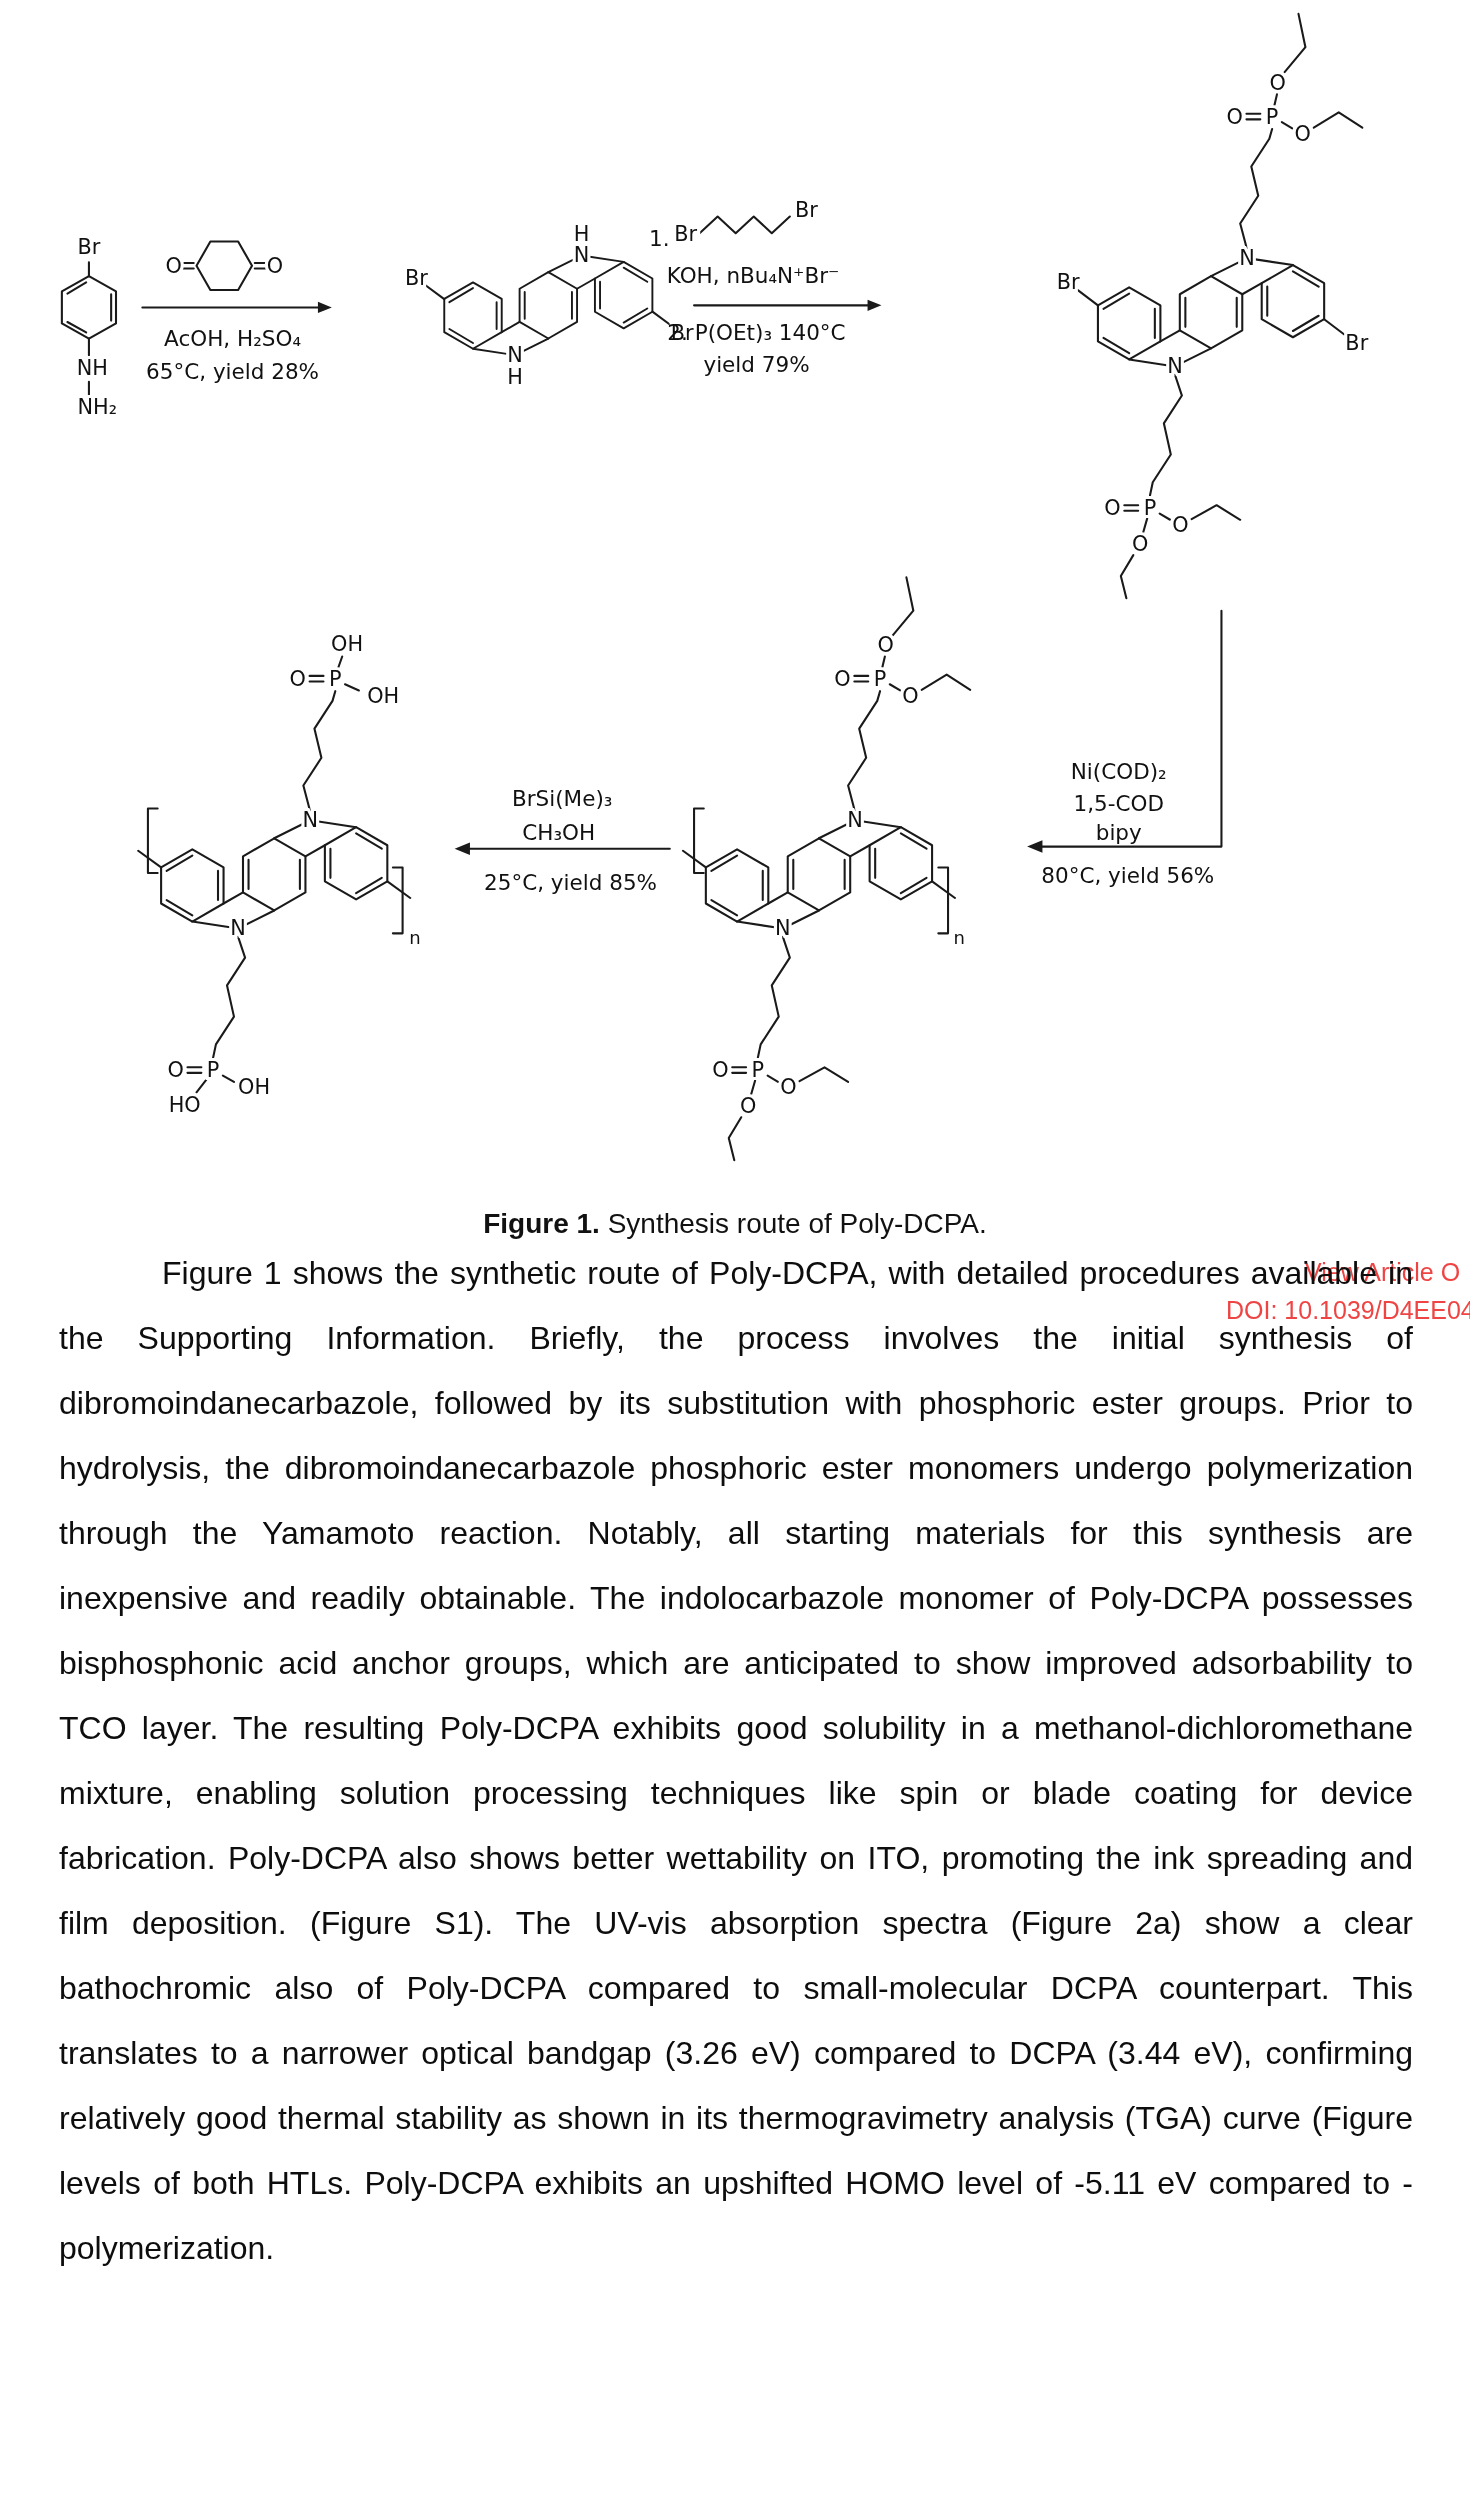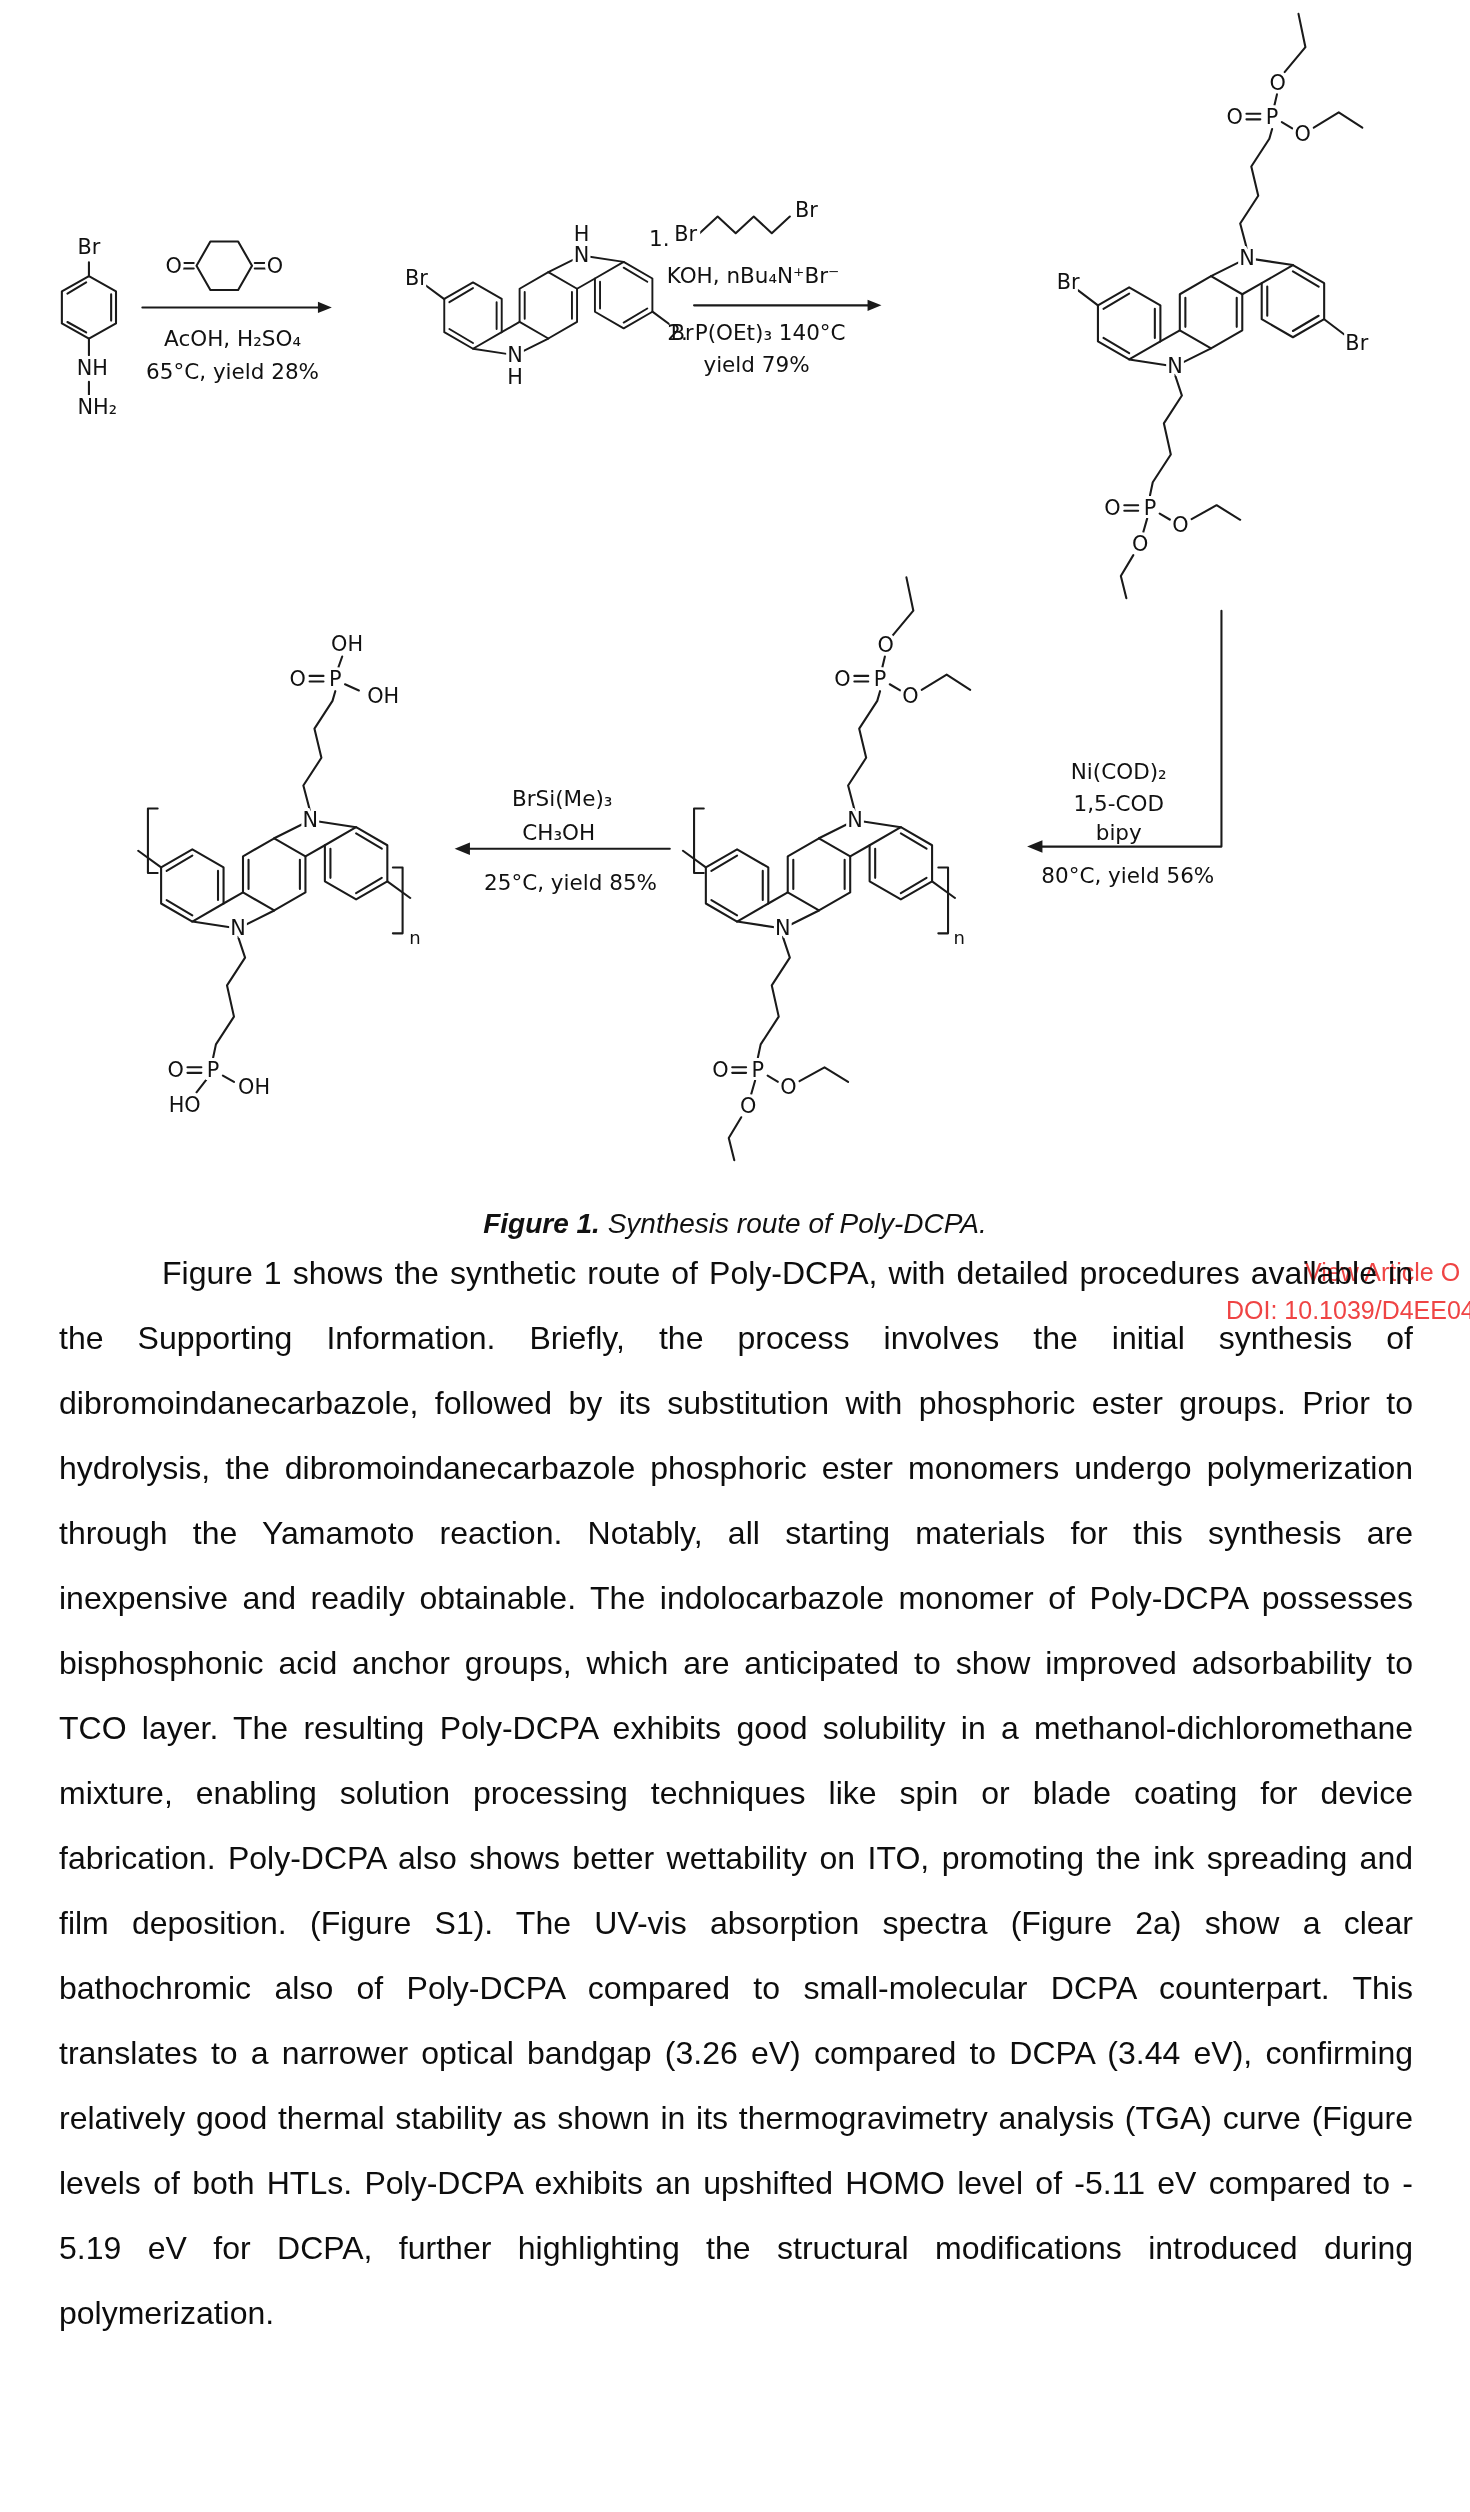--- a/index.html
+++ b/index.html
@@ -6,21 +6,21 @@
   .page{position:relative;width:1470px;height:2512px;background:#ffffff;overflow:hidden;
         font-family:"Liberation Sans",sans-serif;color:#111;}
   svg.scheme{position:absolute;left:0;top:0;}
   svg.scheme path, svg.scheme line{stroke:#1a1a1a;stroke-width:3;fill:none;stroke-linecap:round;stroke-linejoin:round;}
   svg.scheme polygon{fill:#1a1a1a;stroke:none;}
   svg.scheme text{font-family:"DejaVu Sans",sans-serif;fill:#111;paint-order:stroke;stroke:#ffffff;stroke-width:9px;}
   svg.scheme text.atom{font-size:30px;text-anchor:middle;}
   svg.scheme text.cond{font-size:31px;text-anchor:middle;stroke-width:0;}
   svg.scheme text.subn{font-size:26px;text-anchor:middle;stroke-width:0;}
   .caption{position:absolute;left:0;top:1208px;width:1470px;text-align:center;font-size:28px;
-           font-family:"Liberation Sans",sans-serif;font-style:italic;}
+           font-family:"Liberation Sans",sans-serif;}
   .caption b{font-weight:700;}
   .wm{position:absolute;color:#ef4444;font-size:25px;white-space:nowrap;z-index:1;
       font-family:"Liberation Sans",sans-serif;}
   .wm1{left:1305px;top:1258px;}
   .wm2{left:1226px;top:1288px;margin-top:8px;}
   .bodytext{position:absolute;left:59px;top:1241px;width:1354px;z-index:2;}
   .bl{height:65px;line-height:65px;font-size:32px;text-align:justify;text-align-last:justify;
       white-space:nowrap;font-family:"Liberation Sans",sans-serif;color:#0d0d0d;}
   .bl.first{padding-left:103px;}
   .bl.last{text-align-last:left;}
@@ -206,18 +206,17 @@
     <div class="bl">inexpensive and readily obtainable. The indolocarbazole monomer of Poly-DCPA possesses</div>
     <div class="bl">bisphosphonic acid anchor groups, which are anticipated to show improved adsorbability to</div>
     <div class="bl">TCO layer. The resulting Poly-DCPA exhibits good solubility in a methanol-dichloromethane</div>
     <div class="bl">mixture, enabling solution processing techniques like spin or blade coating for device</div>
     <div class="bl">fabrication. Poly-DCPA also shows better wettability on ITO, promoting the ink spreading and</div>
     <div class="bl">film deposition. (Figure S1). The UV-vis absorption spectra (Figure 2a) show a clear</div>
     <div class="bl">bathochromic also of Poly-DCPA compared to small-molecular DCPA counterpart. This</div>
     <div class="bl">translates to a narrower optical bandgap (3.26 eV) compared to DCPA (3.44 eV), confirming</div>
     <div class="bl">relatively good thermal stability as shown in its thermogravimetry analysis (TGA) curve (Figure</div>
     <div class="bl">levels of both HTLs. Poly-DCPA exhibits an upshifted HOMO level of -5.11 eV compared to -</div>
-    <div class="bl">5.19 eV for DCPA, further highlighting the structural modifications introduced during</div>
     <div class="bl last">polymerization.</div>
   </div>
 
 </div>
 
 
 </body></html>

